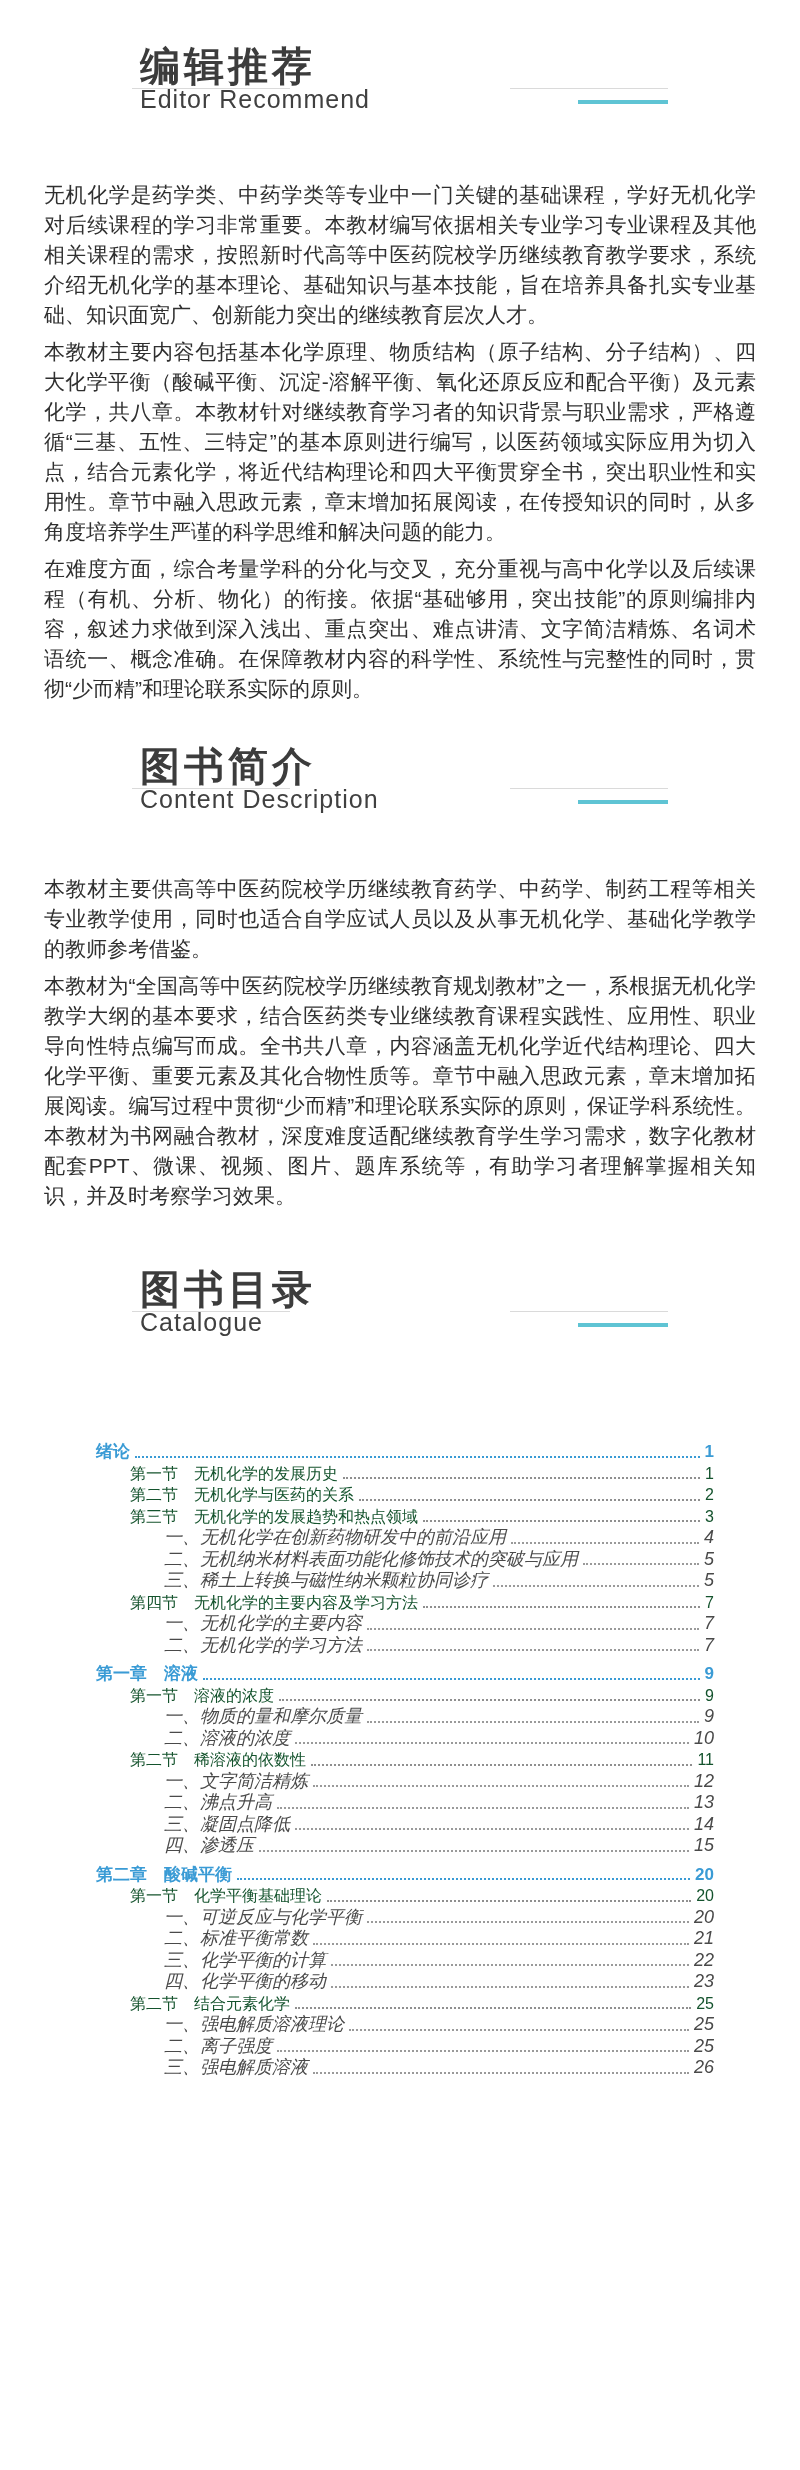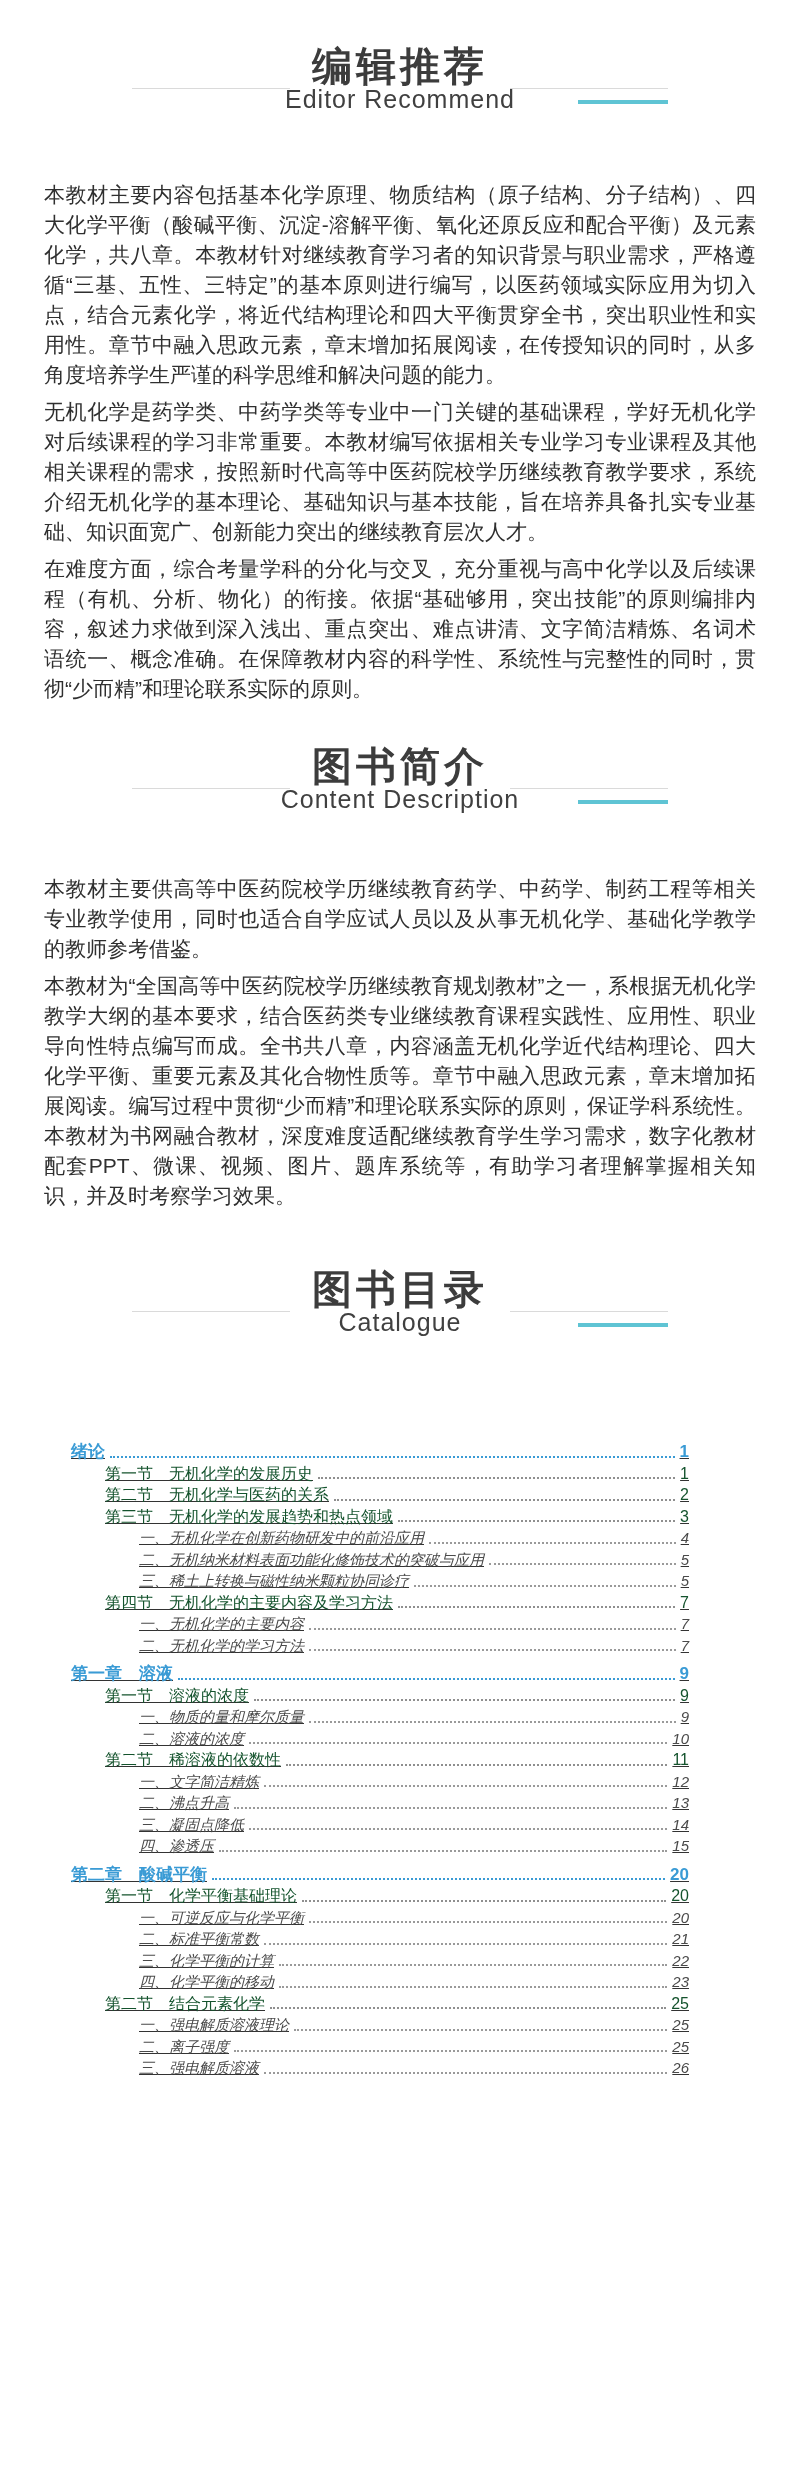--- a/index.html
+++ b/index.html
@@ -15,21 +15,21 @@
     height:2470px;
     overflow:hidden;
     background:#ffffff;
     padding-top:42px;
   }
   
   .sec-header {
     position:relative;
     width:520px;
     margin:0 auto;
-    text-align:center;
+    text-align:left;
     height:84px;
   }
   .h-title {
     font-size:40px;
     font-weight:bold;
     color:#3c3c3c;
     letter-spacing:4px;
     line-height:1.2;
   }
   .h-sub {
@@ -68,22 +68,21 @@
     line-height:1.43;
     text-align:justify;
     color:#2f2f2f;
     margin-bottom:7px;
   }
   .hdr-2 { margin-top:38px; }
   .hdr-3 { margin-top:54px; }
   
   .toc {
     width:618px;
-    margin:92px 0 0 71px;
-    text-decoration:underline;
+    margin:92px 0 0 96px;
   }
   .toc-row {
     display:flex;
     align-items:flex-end;
     line-height:21.5px;
     font-size:16px;
     color:#14532d;
   }
   .toc-label { white-space:nowrap; }
   .toc-leader {
@@ -96,42 +95,42 @@
   .toc-row.chapter {
     color:var(--chapter,#3a9bd5);
     font-weight:bold;
     font-size:17px;
     margin-top:7px;
   }
   .toc-row.chapter .toc-leader { border-color:var(--chapter,#3a9bd5); }
   .toc-row.section { padding-left:34px; }
   .toc-row.sub {
     padding-left:68px;
-    font-size:15px;
+    font-size:18px;
     font-style:italic;
     color:#4a4a4a;
   }
   .toc-row.sub .toc-leader { border-color:#9a9a9a; }
 </style>
 </head>
 <body>
 
 <div class="page">
 
   <div class="sec-header">
     <div class="h-title">编辑推荐</div>
     <div class="h-sub">Editor Recommend</div>
     <div class="h-line left"></div>
     <div class="h-line right"></div>
     <div class="h-accent"></div>
   </div>
 
   <div class="body-block first">
+      <p class="body-para">无机化学是药学类、中药学类等专业中一门关键的基础课程，学好无机化学对后续课程的学习非常重要。本教材编写依据相关专业学习专业课程及其他相关课程的需求，按照新时代高等中医药院校学历继续教育教学要求，系统介绍无机化学的基本理论、基础知识与基本技能，旨在培养具备扎实专业基础、知识面宽广、创新能力突出的继续教育层次人才。</p>
       <p class="body-para">本教材主要内容包括基本化学原理、物质结构（原子结构、分子结构）、四大化学平衡（酸碱平衡、沉淀-溶解平衡、氧化还原反应和配合平衡）及元素化学，共八章。本教材针对继续教育学习者的知识背景与职业需求，严格遵循“三基、五性、三特定”的基本原则进行编写，以医药领域实际应用为切入点，结合元素化学，将近代结构理论和四大平衡贯穿全书，突出职业性和实用性。章节中融入思政元素，章末增加拓展阅读，在传授知识的同时，从多角度培养学生严谨的科学思维和解决问题的能力。</p>
-      <p class="body-para">无机化学是药学类、中药学类等专业中一门关键的基础课程，学好无机化学对后续课程的学习非常重要。本教材编写依据相关专业学习专业课程及其他相关课程的需求，按照新时代高等中医药院校学历继续教育教学要求，系统介绍无机化学的基本理论、基础知识与基本技能，旨在培养具备扎实专业基础、知识面宽广、创新能力突出的继续教育层次人才。</p>
       <p class="body-para">在难度方面，综合考量学科的分化与交叉，充分重视与高中化学以及后续课程（有机、分析、物化）的衔接。依据“基础够用，突出技能”的原则编排内容，叙述力求做到深入浅出、重点突出、难点讲清、文字简洁精炼、名词术语统一、概念准确。在保障教材内容的科学性、系统性与完整性的同时，贯彻“少而精”和理论联系实际的原则。</p>
     </div>
 
   <div class="sec-header hdr-2">
     <div class="h-title">图书简介</div>
     <div class="h-sub">Content Description</div>
     <div class="h-line left"></div>
     <div class="h-line right"></div>
     <div class="h-accent"></div>
   </div>

